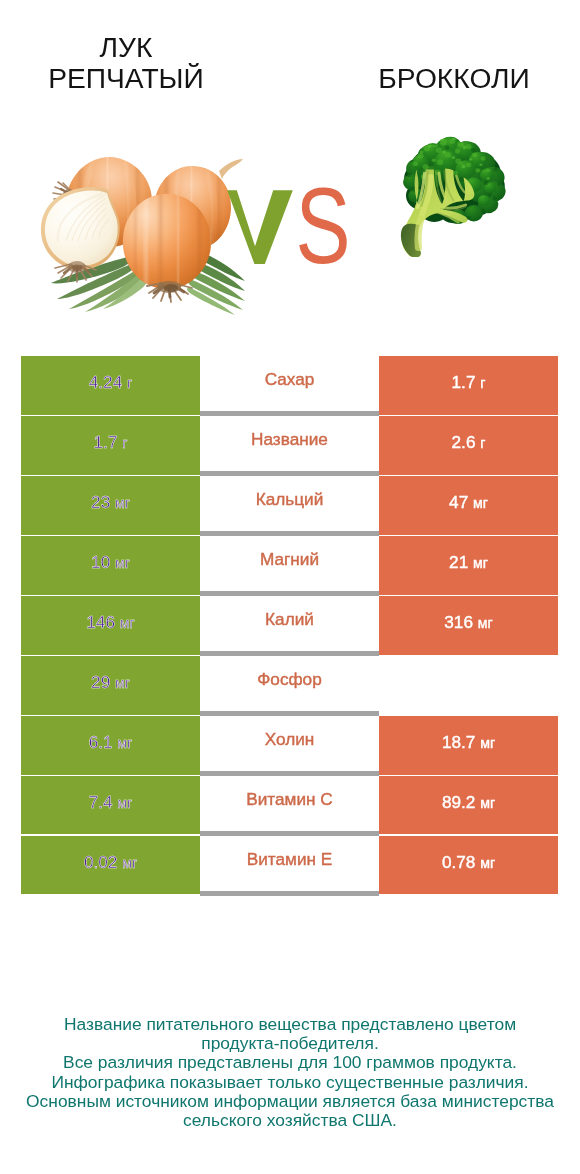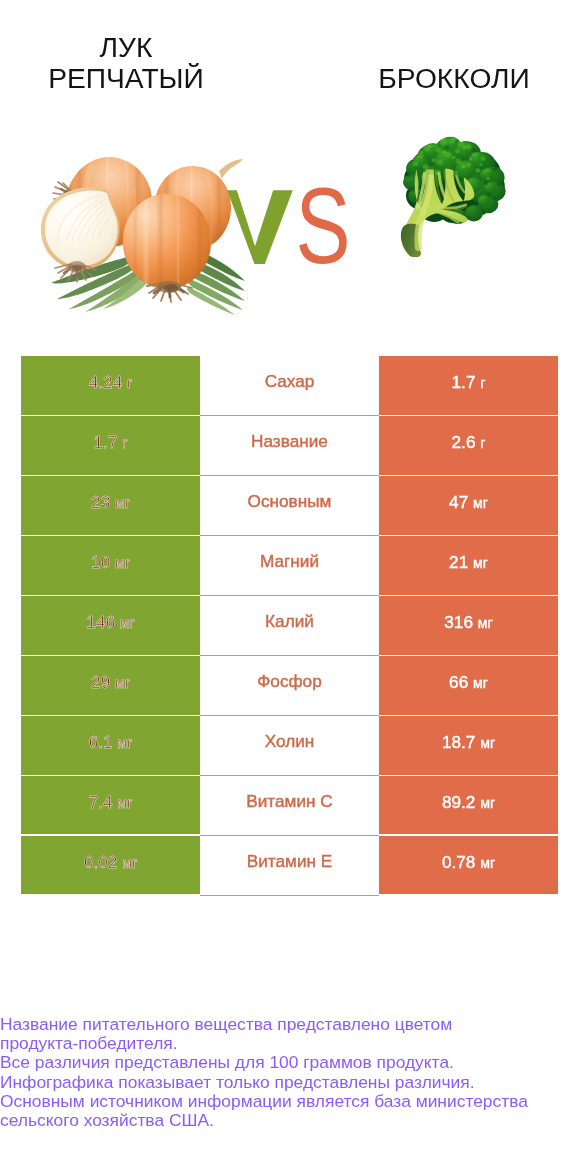--- a/index.html
+++ b/index.html
@@ -16,30 +16,30 @@
   
   #onion-img{position:absolute;left:25px;top:125px;width:220px;height:180px;}
   #brocc-img{position:absolute;left:396px;top:124px;width:115px;height:132px;transform:scale(1.025,0.912);transform-origin:4px 6.5px;}
   #vs-art{position:absolute;left:222px;top:172px;width:132px;height:86px;}
 
   
   .tbl{position:absolute;left:21px;top:344.4px;width:537px;}
   .row{position:relative;height:59.98px;}
   .cell{position:absolute;top:0;height:58.3px;display:flex;align-items:center;
         justify-content:center;box-sizing:border-box;}
-  .cl{left:0;width:179px;background:#81a531;color:#7f1d1d;}
-  .cm{left:179px;width:179px;height:59.98px;background:#ffffff;border-bottom:1px solid #a3a3a3;box-sizing:border-box;}
+  .cl{left:0;width:179px;background:#81a531;color:#4c1d95;}
+  .cm{left:179px;width:179px;height:59.98px;background:#ffffff;border-bottom:5px solid #a3a3a3;box-sizing:border-box;}
   .cr{left:358px;width:179px;background:#e06c4a;color:#ffffff;}
   .val{font-size:17.2px;font-weight:400;white-space:nowrap;position:relative;top:-3px;-webkit-text-stroke:0.42px #ffffff;}
   .val .u{font-size:14.2px;font-weight:400;}
   .lbl{font-size:17.2px;font-weight:400;color:#cd6a4a;white-space:nowrap;position:relative;top:-4px;-webkit-text-stroke:0.42px #cd6a4a;}
 
   
-  .foot{position:absolute;left:0;top:1003px;width:580px;text-align:left;
-        font-size:17.4px;line-height:19.2px;color:#8b5cf6;font-weight:400;}
+  .foot{position:absolute;left:0;top:1003px;width:580px;text-align:center;
+        font-size:17.4px;line-height:19.2px;color:#0f766e;font-weight:400;}
   .foot div{white-space:nowrap;}
 </style>
 </head>
 <body>
 
 <div class="page">
 
   <div class="ttl" id="ttl-left">
       <div>ЛУК</div>
       <div>РЕПЧАТЫЙ</div>
@@ -467,21 +467,21 @@
         </div>
         <div class="cell cr">
           <span class="val">2.6 <span class="u">г</span></span>
         </div>
       </div>
       <div class="row">
         <div class="cell cl">
           <span class="val">23 <span class="u">мг</span></span>
         </div>
         <div class="cell cm">
-          <span class="lbl">Основным</span>
+          <span class="lbl">Кальций</span>
         </div>
         <div class="cell cr">
           <span class="val">47 <span class="u">мг</span></span>
         </div>
       </div>
       <div class="row">
         <div class="cell cl">
           <span class="val">10 <span class="u">мг</span></span>
         </div>
         <div class="cell cm">
@@ -501,23 +501,20 @@
         <div class="cell cr">
           <span class="val">316 <span class="u">мг</span></span>
         </div>
       </div>
       <div class="row">
         <div class="cell cl">
           <span class="val">29 <span class="u">мг</span></span>
         </div>
         <div class="cell cm">
           <span class="lbl">Фосфор</span>
-        </div>
-        <div class="cell cr">
-          <span class="val">66 <span class="u">мг</span></span>
         </div>
       </div>
       <div class="row">
         <div class="cell cl">
           <span class="val">6.1 <span class="u">мг</span></span>
         </div>
         <div class="cell cm">
           <span class="lbl">Холин</span>
         </div>
         <div class="cell cr">
@@ -544,17 +541,17 @@
         </div>
         <div class="cell cr">
           <span class="val">0.78 <span class="u">мг</span></span>
         </div>
       </div>
     </div>
   <div class="foot" id="footer">
       <div>Название питательного вещества представлено цветом</div>
       <div>продукта-победителя.</div>
       <div>Все различия представлены для 100 граммов продукта.</div>
-      <div>Инфографика показывает только представлены различия.</div>
+      <div>Инфографика показывает только существенные различия.</div>
       <div>Основным источником информации является база министерства</div>
       <div>сельского хозяйства США.</div>
     </div>
 </div>
 
 </body></html>

